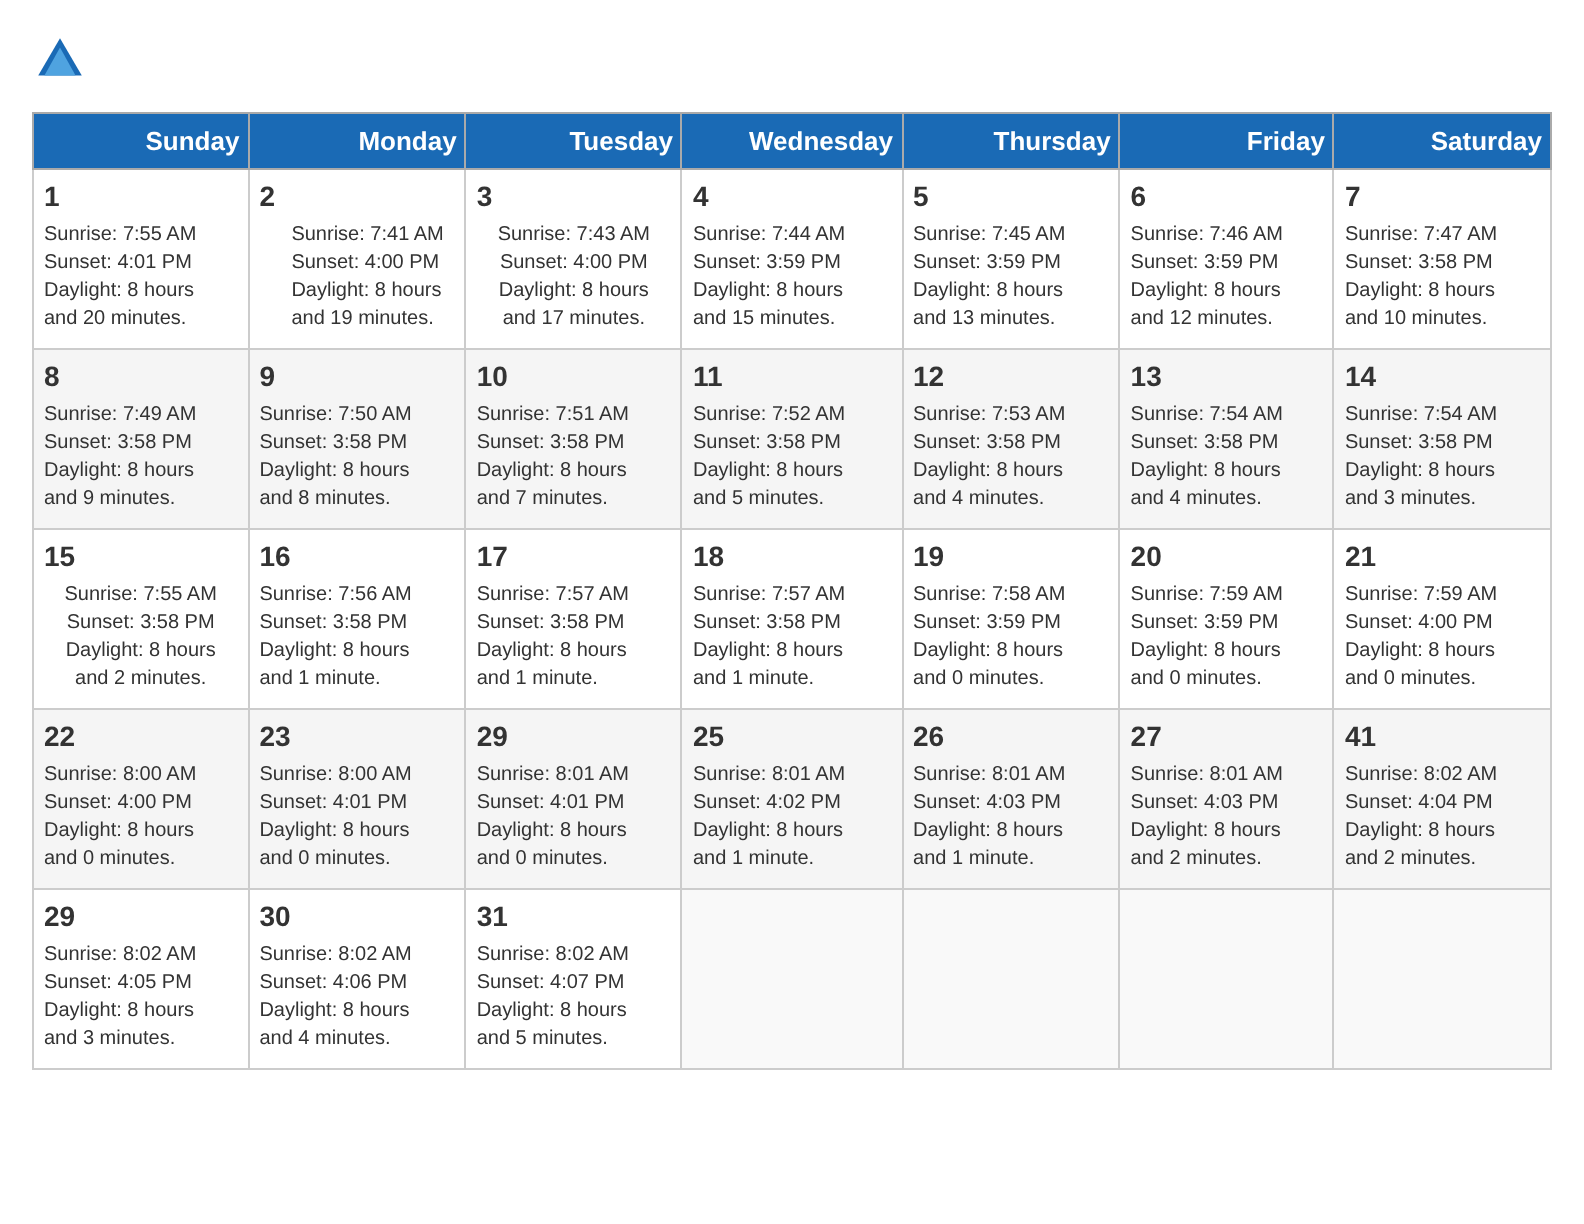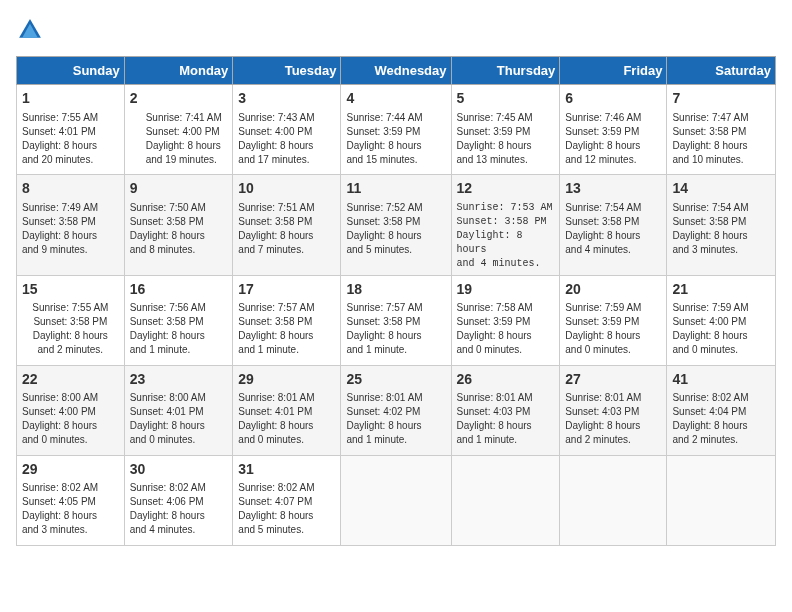--- a/index.html
+++ b/index.html
@@ -130,21 +130,21 @@
         </td>
         <td>
           <span class="day-num">2</span>
           <div class="day-info" style="white-space: pre-line; margin-left: 16px;">Sunrise: 7:41 AM
 Sunset: 4:00 PM
 Daylight: 8 hours
 and 19 minutes.</div>
         </td>
         <td>
           <span class="day-num">3</span>
-          <div class="day-info" style="white-space: pre-line;">Sunrise: 7:43 AM
+          <div class="day-info" style="white-space: pre-line; text-align: center;">Sunrise: 7:43 AM
 Sunset: 4:00 PM
 Daylight: 8 hours
 and 17 minutes.</div>
         </td>
         <td>
           <span class="day-num">4</span>
           <div class="day-info" style="white-space: pre-line;">Sunrise: 7:44 AM
 Sunset: 3:59 PM
 Daylight: 8 hours
 and 15 minutes.</div>
@@ -195,21 +195,21 @@
         </td>
         <td>
           <span class="day-num">11</span>
           <div class="day-info" style="white-space: pre-line;">Sunrise: 7:52 AM
 Sunset: 3:58 PM
 Daylight: 8 hours
 and 5 minutes.</div>
         </td>
         <td>
           <span class="day-num">12</span>
-          <div class="day-info" style="white-space: pre-line; font-family: Liberation Mono, monospace;">Sunrise: 7:53 AM
+          <div class="day-info" style="white-space: pre-line;">Sunrise: 7:53 AM
 Sunset: 3:58 PM
 Daylight: 8 hours
 and 4 minutes.</div>
         </td>
         <td>
           <span class="day-num">13</span>
           <div class="day-info" style="white-space: pre-line;">Sunrise: 7:54 AM
 Sunset: 3:58 PM
 Daylight: 8 hours
 and 4 minutes.</div>

